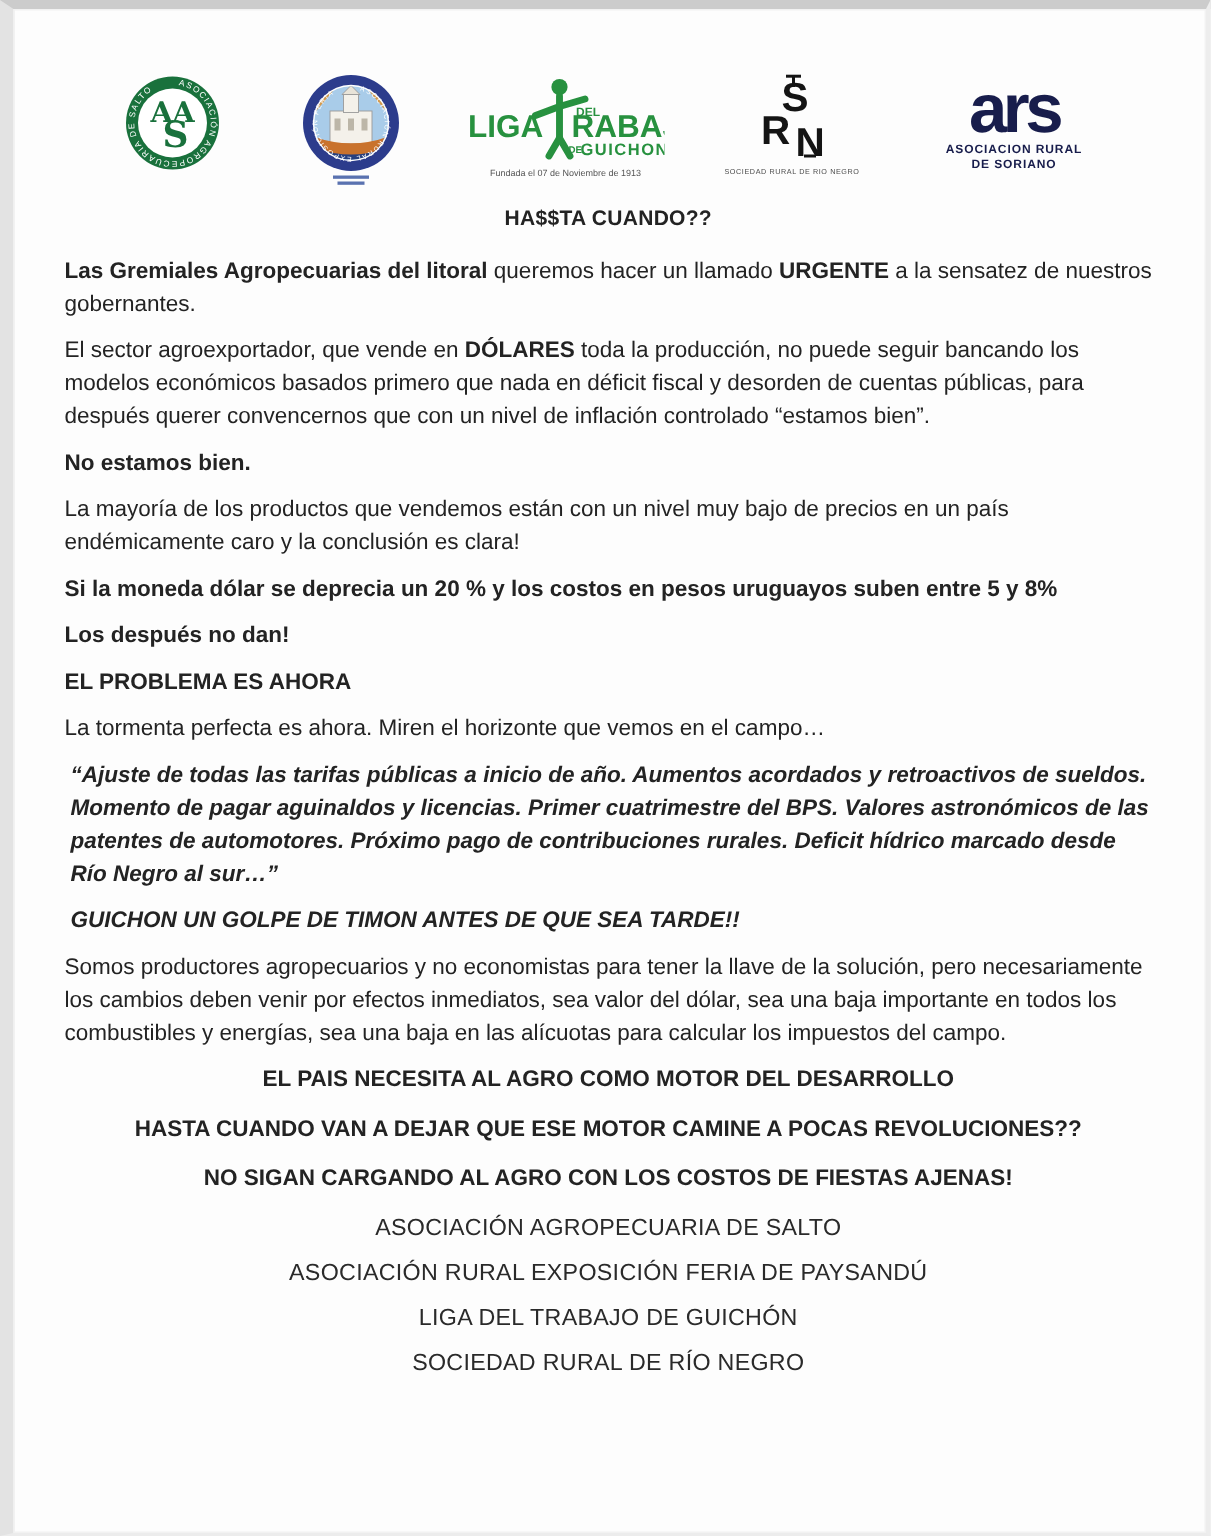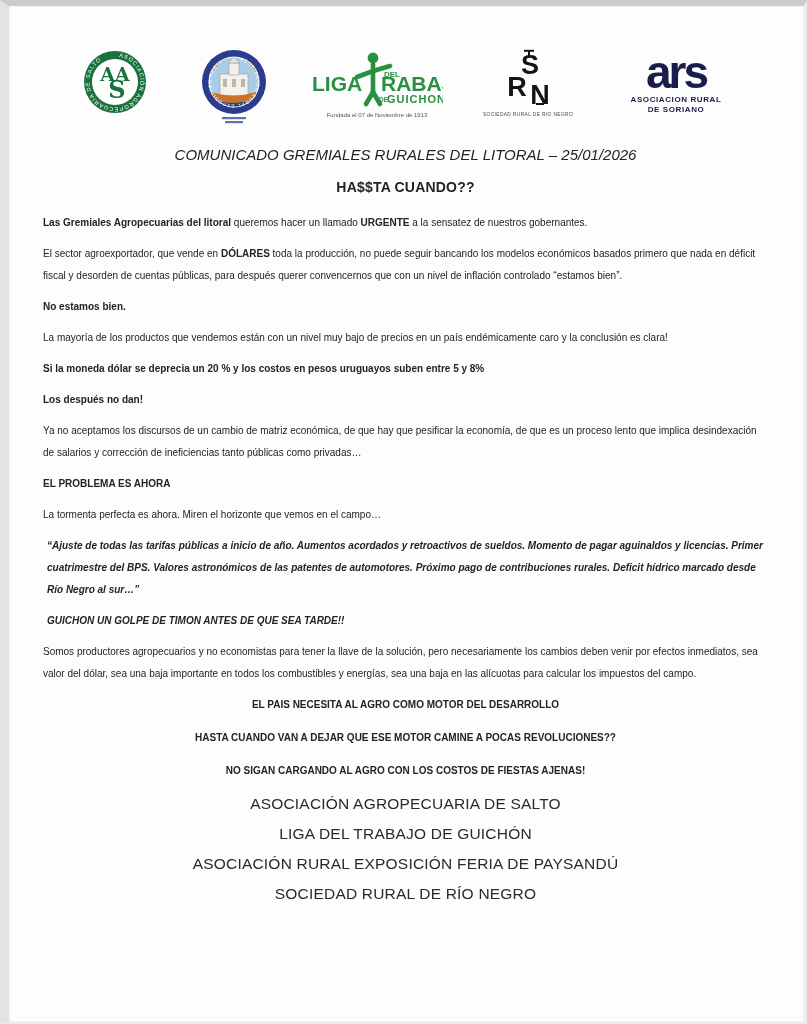--- a/index.html
+++ b/index.html
@@ -16,21 +16,21 @@
   }
   .page-inner{box-shadow:inset 0 0 0 1px #f2f2f2;height:100%;box-sizing:border-box;}
   
   .logo-row{
     display:flex;align-items:flex-start;justify-content:space-between;
     padding:40px 66px 0 64px;height:84px;
   }
   .logo{flex:0 0 auto;text-align:center;}
   
   .doc{padding:4px 36px 0 34px;color:#222;}
-  .blk{margin:0 0 9px 0;font-size:10px;line-height:22px;color:#232323;}
+  .blk{margin:0 0 9px 0;font-size:15px;line-height:22px;color:#232323;}
   .title{text-align:center;font-style:italic;font-size:15px;margin:10px 0 10px 0;}
   .heading{text-align:center;font-weight:700;font-size:14px;letter-spacing:.2px;margin:0 0 14px 0;}
   .bold{font-weight:700;}
   .quote{font-weight:700;font-style:italic;padding-left:4px;}
   .cbold{text-align:center;font-weight:700;margin-bottom:11px;}
   .sig{text-align:center;margin-bottom:8px;font-size:15.5px;letter-spacing:.2px;color:#2a2a2a;}
   .rb{font-weight:700;}
   svg text{font-family:"Liberation Sans","DejaVu Sans",sans-serif;}
   .serif-text{font-family:"DejaVu Serif","Liberation Serif",serif;}
 </style>
@@ -127,37 +127,35 @@
       <svg width="124" height="76" viewBox="0 0 124 76">
         <text x="62" y="42" text-anchor="middle" font-size="46" font-weight="bold" fill="#181d4c" letter-spacing="-3">ars</text>
         <text x="62" y="56" text-anchor="middle" font-size="8" font-weight="bold" fill="#181d4c" letter-spacing="0.6">ASOCIACION RURAL</text>
         <text x="62" y="66" text-anchor="middle" font-size="8" font-weight="bold" fill="#181d4c" letter-spacing="0.6">DE SORIANO</text>
       </svg>
     </div>
 
   </div>
 
   <main class="doc">
-        <p class="blk title"><span>COMUNICADO GREMIALES RURALES DEL LITORAL – 25/01/2026</span></p>
         <p class="blk heading"><span>HA$$TA CUANDO??</span></p>
         <p class="blk body"><span class="rb">Las Gremiales Agropecuarias del litoral</span><span> queremos hacer un llamado </span><span class="rb">URGENTE</span><span> a la sensatez de nuestros gobernantes.</span></p>
         <p class="blk body"><span>El sector agroexportador, que vende en </span><span class="rb">DÓLARES</span><span> toda la producción, no puede seguir bancando los modelos económicos basados primero que nada en déficit fiscal y desorden de cuentas públicas, para después querer convencernos que con un nivel de inflación controlado “estamos bien”.</span></p>
         <p class="blk body bold"><span>No estamos bien.</span></p>
         <p class="blk body"><span>La mayoría de los productos que vendemos están con un nivel muy bajo de precios en un país endémicamente caro y la conclusión es clara!</span></p>
         <p class="blk body bold"><span>Si la moneda dólar se deprecia un 20 % y los costos en pesos uruguayos suben entre 5 y 8%</span></p>
         <p class="blk body bold"><span>Los después no dan!</span></p>
-        <p class="blk body"><span>Ya no aceptamos los discursos de un cambio de matriz económica, de que hay que pesificar la economía, de que es un proceso lento que implica desindexación de salarios y corrección de ineficiencias tanto públicas como privadas…</span></p>
         <p class="blk body bold"><span>EL PROBLEMA ES AHORA</span></p>
         <p class="blk body"><span>La tormenta perfecta es ahora.  Miren el horizonte que vemos en el campo…</span></p>
         <p class="blk quote"><span>“Ajuste de todas las tarifas públicas a inicio de año. Aumentos acordados y retroactivos de sueldos. Momento de pagar aguinaldos y licencias. Primer cuatrimestre del BPS.  Valores astronómicos de las patentes de automotores. Próximo pago de contribuciones rurales. Deficit hídrico marcado desde Río Negro al sur…”</span></p>
         <p class="blk quote"><span>GUICHON UN GOLPE DE TIMON ANTES DE QUE SEA TARDE!!</span></p>
         <p class="blk body"><span>Somos productores agropecuarios y no economistas para tener la llave de la solución, pero necesariamente los cambios deben venir por efectos inmediatos, sea valor del dólar, sea una baja importante en todos los combustibles y energías, sea una baja en las alícuotas para calcular los impuestos del campo.</span></p>
         <p class="blk cbold"><span>EL PAIS NECESITA AL AGRO COMO MOTOR DEL DESARROLLO</span></p>
         <p class="blk cbold"><span>HASTA CUANDO VAN A DEJAR QUE ESE MOTOR CAMINE A POCAS REVOLUCIONES??</span></p>
         <p class="blk cbold"><span>NO SIGAN CARGANDO AL AGRO CON LOS COSTOS DE FIESTAS AJENAS!</span></p>
         <p class="blk sig"><span>ASOCIACIÓN AGROPECUARIA DE SALTO</span></p>
+        <p class="blk sig"><span>ASOCIACIÓN RURAL EXPOSICIÓN FERIA DE PAYSANDÚ</span></p>
         <p class="blk sig"><span>LIGA DEL TRABAJO DE GUICHÓN</span></p>
-        <p class="blk sig"><span>ASOCIACIÓN RURAL EXPOSICIÓN FERIA DE PAYSANDÚ</span></p>
         <p class="blk sig"><span>SOCIEDAD RURAL DE RÍO NEGRO</span></p>
       </main>
 
 </div>
 </div>
 
 </body></html>

